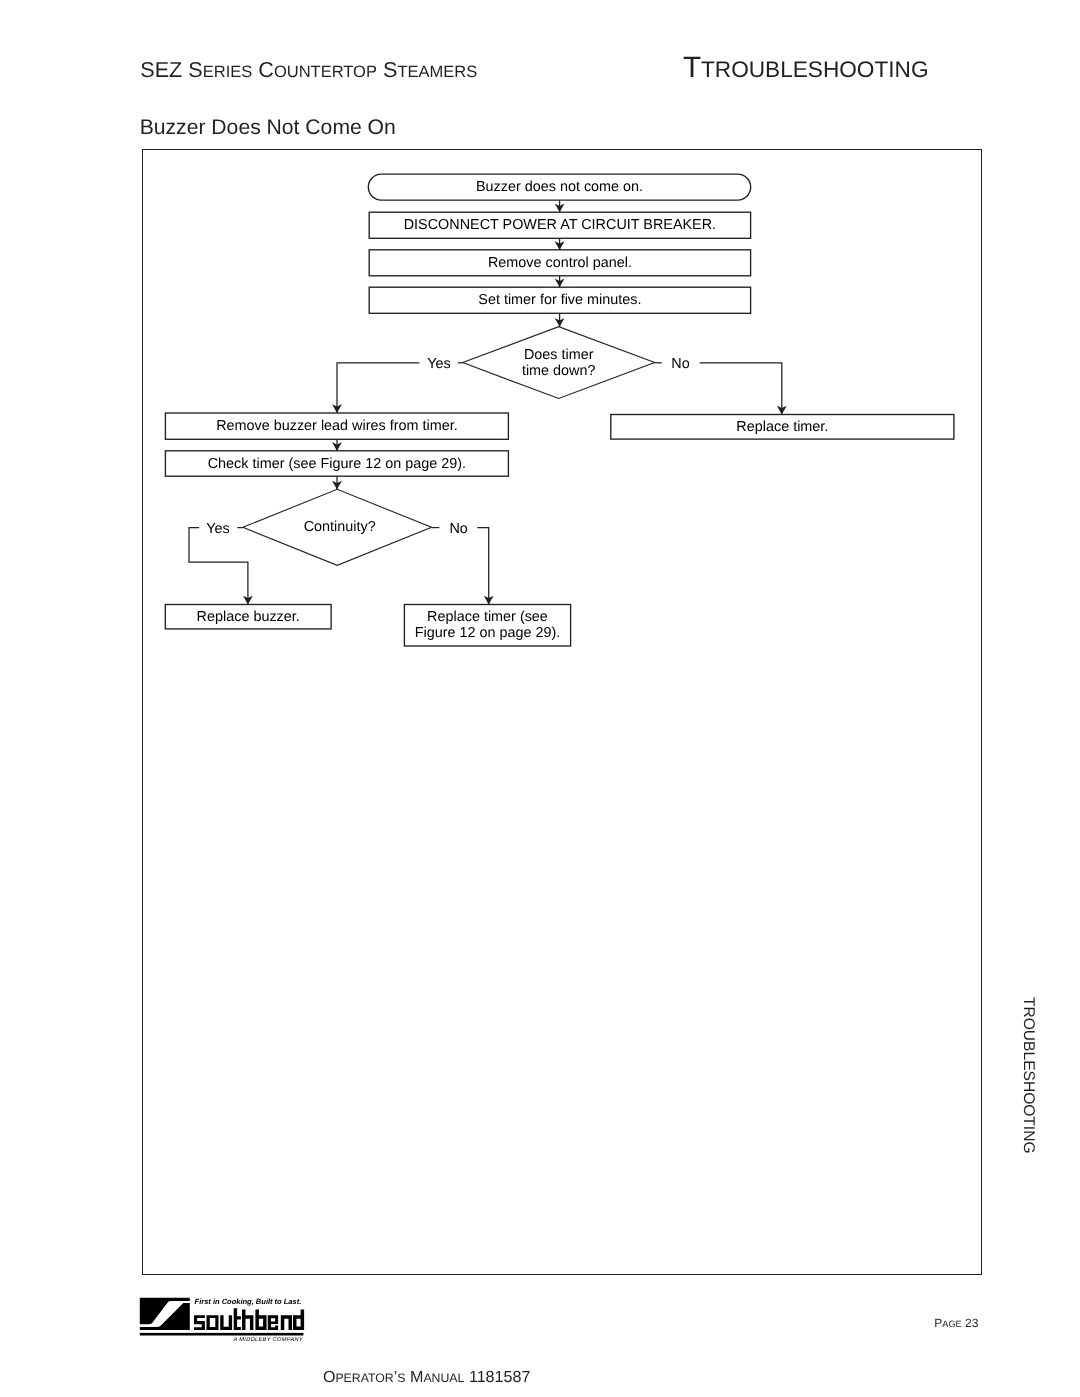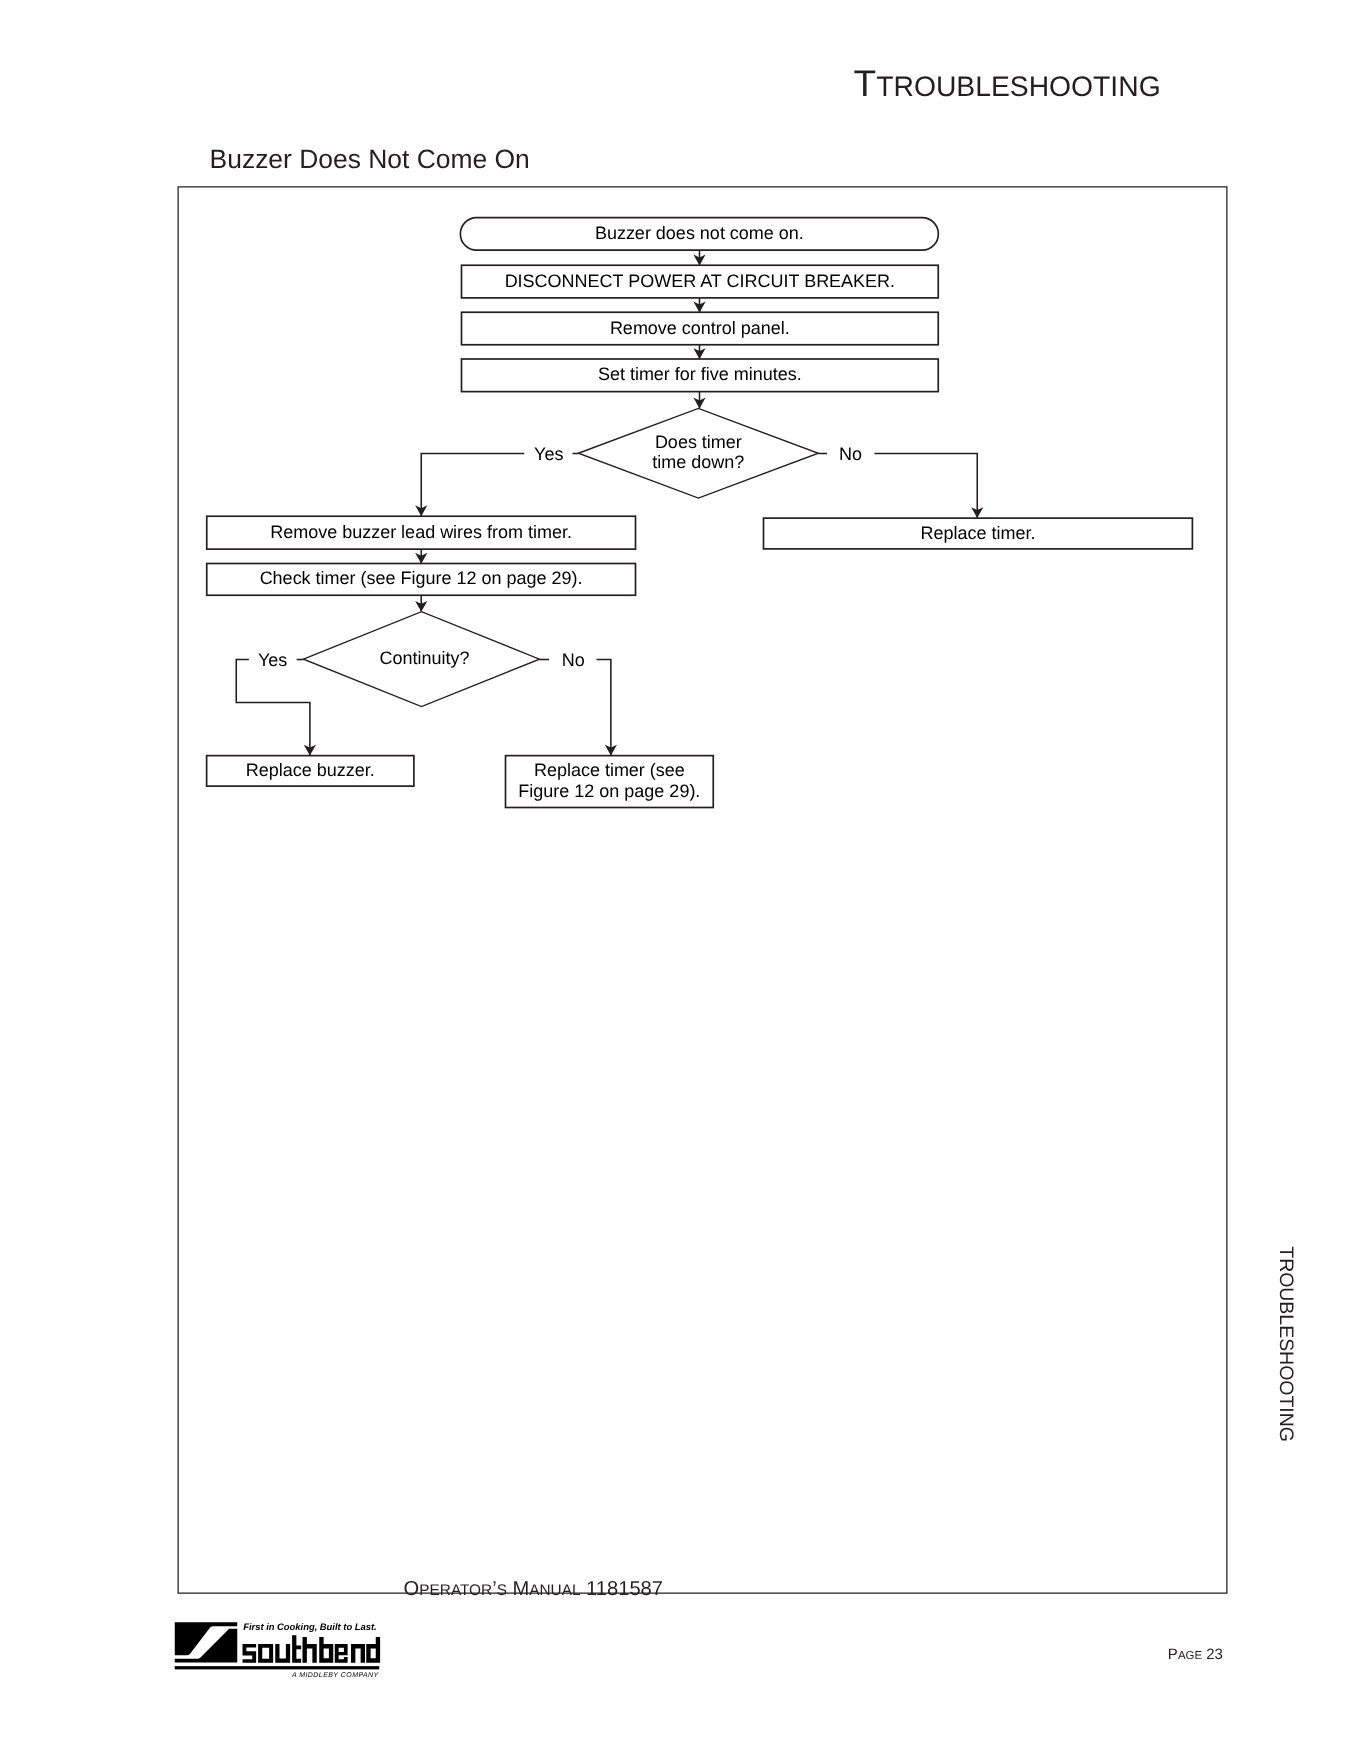--- a/index.html
+++ b/index.html
@@ -13,46 +13,47 @@
   .sc-lo{font-size:0.765em;}
 
   
   .hdr-left{position:absolute;left:140.3px;top:59.4px;font-size:21.6px;
             white-space:nowrap;line-height:1;}
   .hdr-right{position:absolute;left:682.9px;top:52.8px;font-size:29.6px;
              white-space:nowrap;line-height:1;}
 
   
   .sect-title{position:absolute;left:139.7px;top:116.6px;font-size:21.15px;
-              white-space:nowrap;line-height:1;margin-left:28px;}
+              white-space:nowrap;line-height:1;}
 
   
   .content-box{position:absolute;left:142.0px;top:149.0px;width:840.0px;height:1125.5px;
                border:1.35px solid #231f20;box-sizing:border-box;}
 
   
   .flow{position:absolute;left:0;top:0;width:1080px;height:1397px;}
 
   
   .side-tab{position:absolute;left:1036.4px;top:996.8px;font-size:15.6px;
             letter-spacing:-0.02px;white-space:nowrap;
             transform-origin:0 0;transform:rotate(90deg);line-height:1;}
 
   
-  .foot-mid{position:absolute;left:322.9px;top:1263px;font-size:16.1px;
+  .foot-mid{position:absolute;left:322.9px;top:1369px;font-size:16.1px;
             white-space:nowrap;line-height:1;}
   .foot-right{position:absolute;left:934.3px;top:1316.6px;font-size:12px;
               white-space:nowrap;line-height:1;}
   .logo-svg{position:absolute;left:0;top:0;width:1080px;height:1397px;}
 </style>
 </head>
 <body>
 
 <div class="page">
 
+  <div class="hdr-left smallcaps">SEZ S<span class="sc-lo">ERIES</span> C<span class="sc-lo">OUNTERTOP</span> S<span class="sc-lo">TEAMERS</span></div>
   <div class="hdr-right smallcaps">T<span class="sc-lo">TROUBLESHOOTING</span></div>
   <div class="sect-title">Buzzer Does Not Come On</div>
 
   <div class="content-box"></div>
 
   <svg class="flow" viewBox="0 0 1080 1397" width="1080" height="1397" xmlns="http://www.w3.org/2000/svg">
     <defs>
       <marker id="arrowhead" markerWidth="10.6" markerHeight="10.6" refX="9.1" refY="5.3" orient="auto" markerUnits="userSpaceOnUse">
         <path d="M9.1,5.3 L0.4,0.4 L2.7,5.3 L0.4,10.2 Z" fill="#231f20" stroke="none"></path>
       </marker>

